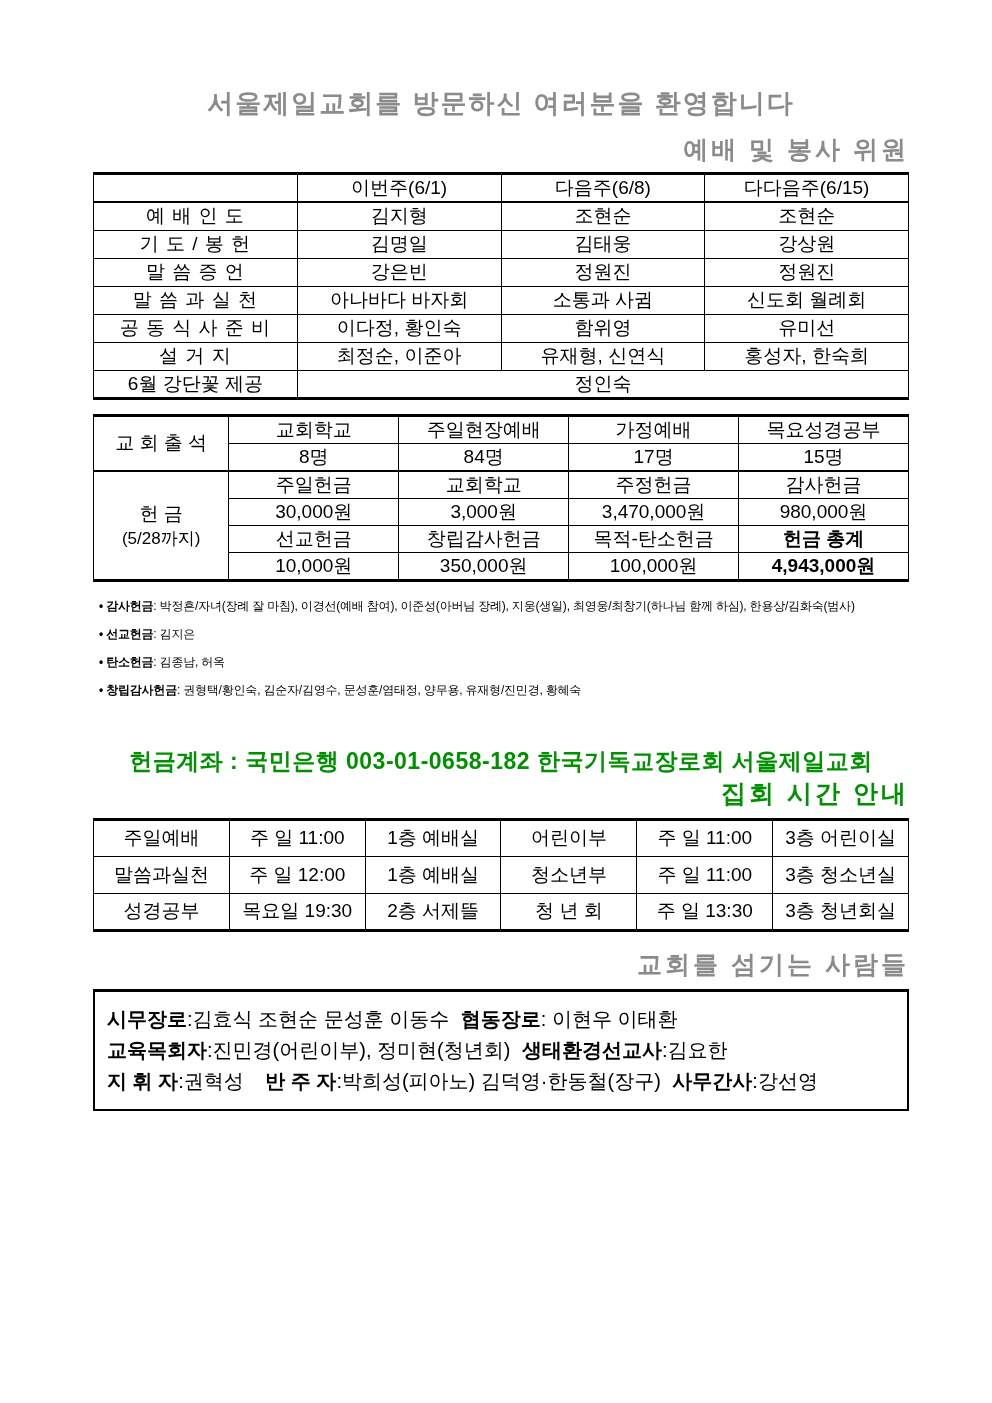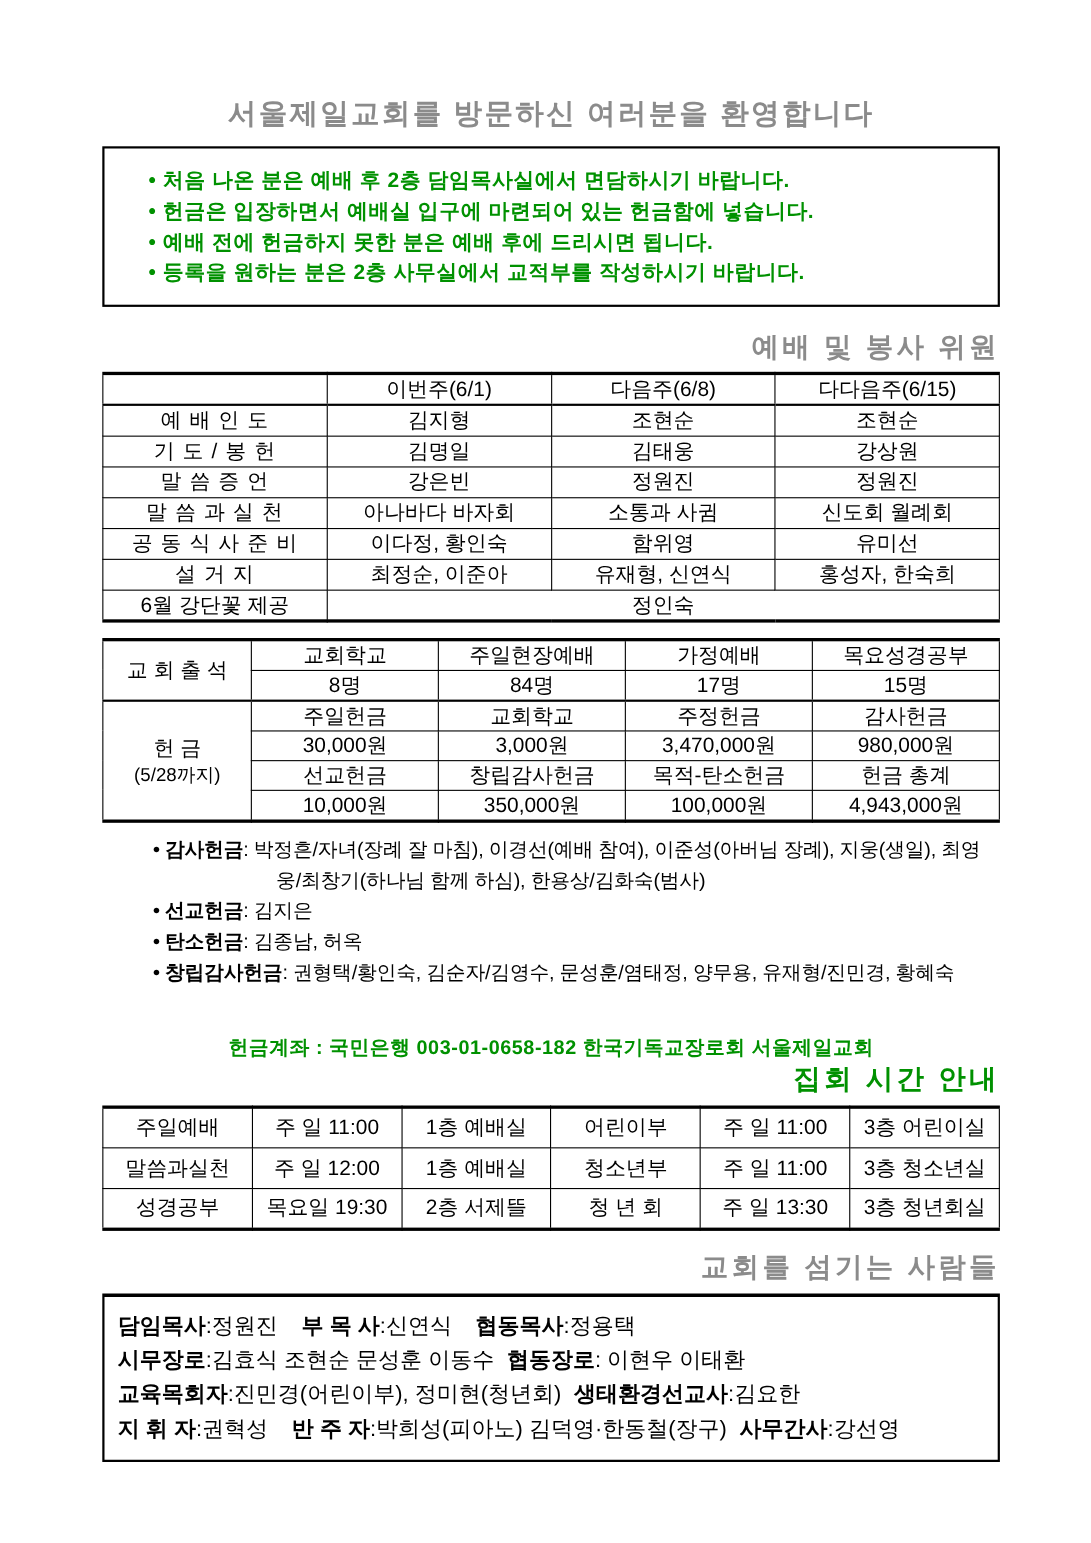--- a/index.html
+++ b/index.html
@@ -41,36 +41,36 @@
   .t-service { border-top:3px solid #000; border-bottom:3px solid #000; margin:6px 0 14px 0; }
   .t-service td { height:28px; }
   .t-service tr.hdr td { border-bottom:2px solid #000; }
   .t-service td.lbl { letter-spacing:1px; }
   .col-label { width:25.2%; }
 
   .t-stats { border-top:3px solid #000; border-bottom:3px solid #000; margin:6px 0 10px 0; }
   .t-stats td { height:26px; }
   .t-stats td.side { width:16.6%; font-size:19px; }
   .t-stats tr.offer-start td { border-top:2px solid #000; }
-  .t-stats .bold { font-weight:normal; }
+  .t-stats .bold { font-weight:bold; }
   .t-stats .sub { font-size:17px; }
 
   
   .notes { margin-top:4px; }
   .note {
-    font-size:18px; line-height:28px;
-    padding-left:118px; text-indent:-112px; letter-spacing:-0.2px;margin-left:40px;
+    font-size:12px; line-height:28px;
+    padding-left:118px; text-indent:-112px; letter-spacing:-0.2px;
   }
   .note .dot { font-weight:bold; }
   .note .nlabel { font-weight:bold; }
 
   
   .account-line {
     margin-top:42px; text-align:center; color:#009100;
-    font-size:18px; font-weight:bold; letter-spacing:0.5px;
+    font-size:23px; font-weight:bold; letter-spacing:0.5px;
   }
   .t-meeting { border-top:3px solid #000; border-bottom:3px solid #000; margin:8px 0 16px 0; }
   .t-meeting td { height:37px; font-size:19px; }
 
   
   .staff-box {
     border:2px solid #000; border-top:3px solid #000;
     margin-top:8px; padding:12px 12px 12px 12px;
   }
   .staff-line { font-size:20px; line-height:31px; white-space:nowrap; }
@@ -78,26 +78,20 @@
   .staff-line .gap { display:inline-block; width:16px; }
   .staff-line .sgap { display:inline-block; width:6px; }
 </style>
 </head>
 <body>
 
 <div class="sheet">
 
   <div class="main-title">서울제일교회를 방문하신 여러분을 환영합니다</div>
 
-  <div class="welcome-box">
-    <div class="welcome-item">처음 나온 분은 예배 후 2층 담임목사실에서 면담하시기 바랍니다.</div>
-    <div class="welcome-item">헌금은 입장하면서 예배실 입구에 마련되어 있는 헌금함에 넣습니다.</div>
-    <div class="welcome-item">예배 전에 헌금하지 못한 분은 예배 후에 드리시면 됩니다.</div>
-    <div class="welcome-item">등록을 원하는 분은 2층 사무실에서 교적부를 작성하시기 바랍니다.</div>
-  </div>
 
   <div class="section-title">예배 및 봉사 위원</div>
 
   <table class="t-service">
     <tbody>
         <tr class="hdr">
       <td class="col-label"></td>
       <td class="col-label">이번주(6/1)</td>
       <td class="col-label">다음주(6/8)</td>
       <td class="col-label">다다음주(6/15)</td>
@@ -228,25 +222,20 @@
       <td>청 년 회</td>
       <td>주 일 13:30</td>
       <td>3층 청년회실</td>
     </tr>
   </tbody>
     </table>
 
   <div class="section-title">교회를 섬기는 사람들</div>
 
   <div class="staff-box">
-    <div class="staff-line">
-      <span class="slabel">담임목사</span><span>:정원진</span><span class="gap"></span>
-      <span class="slabel">부 목 사</span><span>:신연식</span><span class="gap"></span>
-      <span class="slabel">협동목사</span><span>:정용택</span>
-    </div>
     <div class="staff-line">
       <span class="slabel">시무장로</span><span>:김효식 조현순 문성훈 이동수</span><span class="sgap"></span>
       <span class="slabel">협동장로</span><span>: 이현우 이태환</span>
     </div>
     <div class="staff-line">
       <span class="slabel">교육목회자</span><span>:진민경(어린이부), 정미현(청년회)</span><span class="sgap"></span>
       <span class="slabel">생태환경선교사</span><span>:김요한</span>
     </div>
     <div class="staff-line">
       <span class="slabel">지 휘 자</span><span>:권혁성</span><span class="gap"></span>

